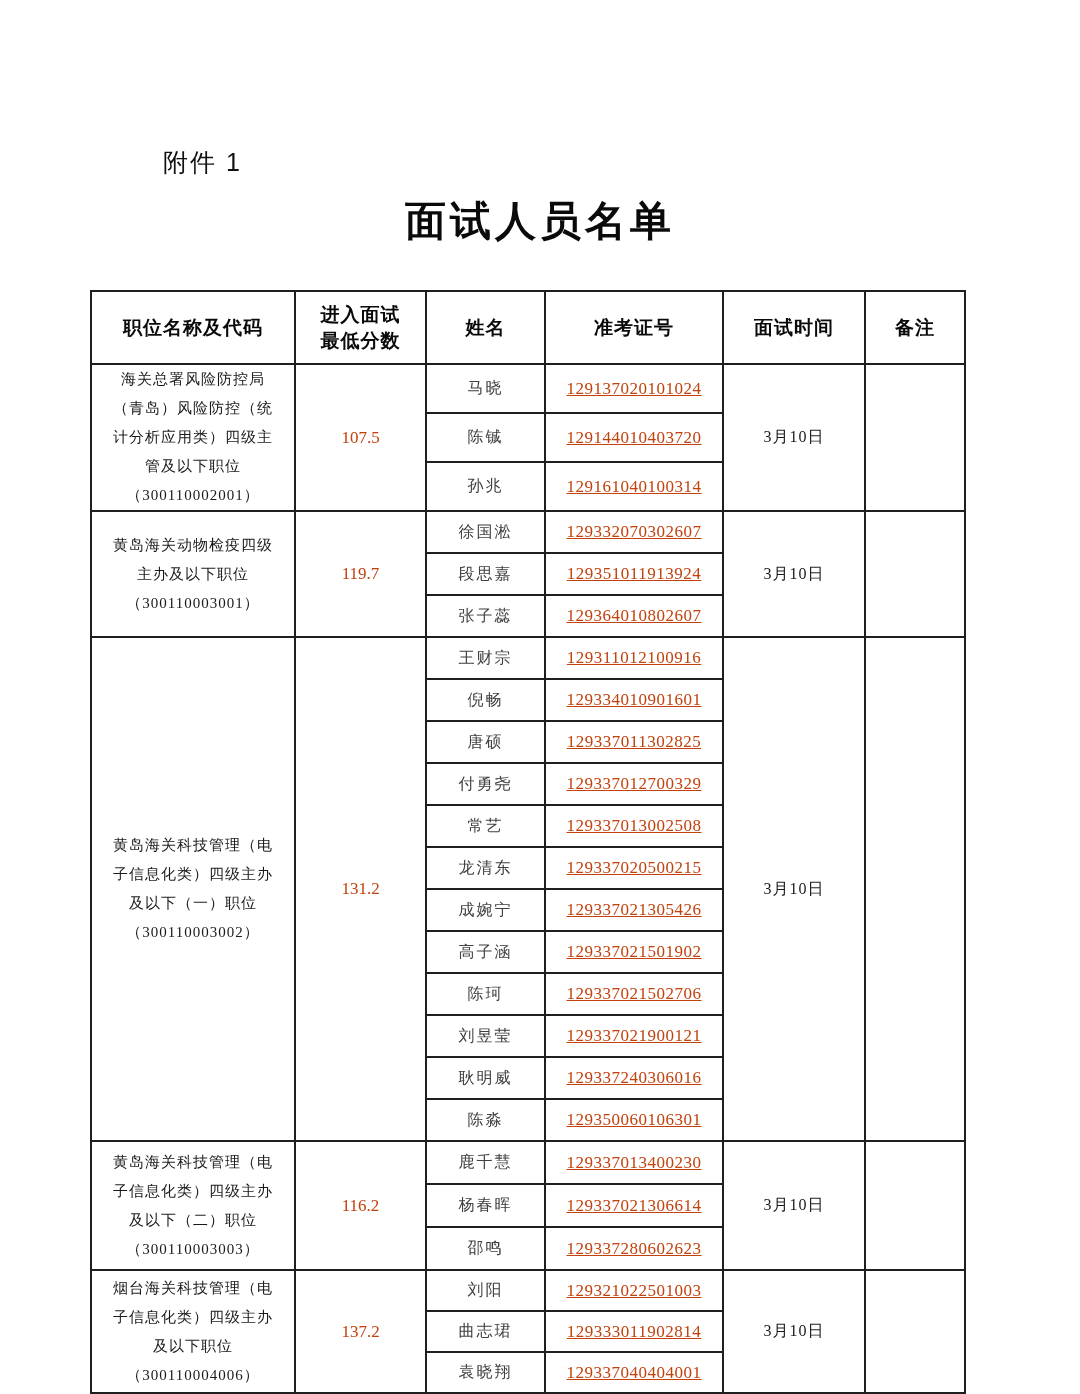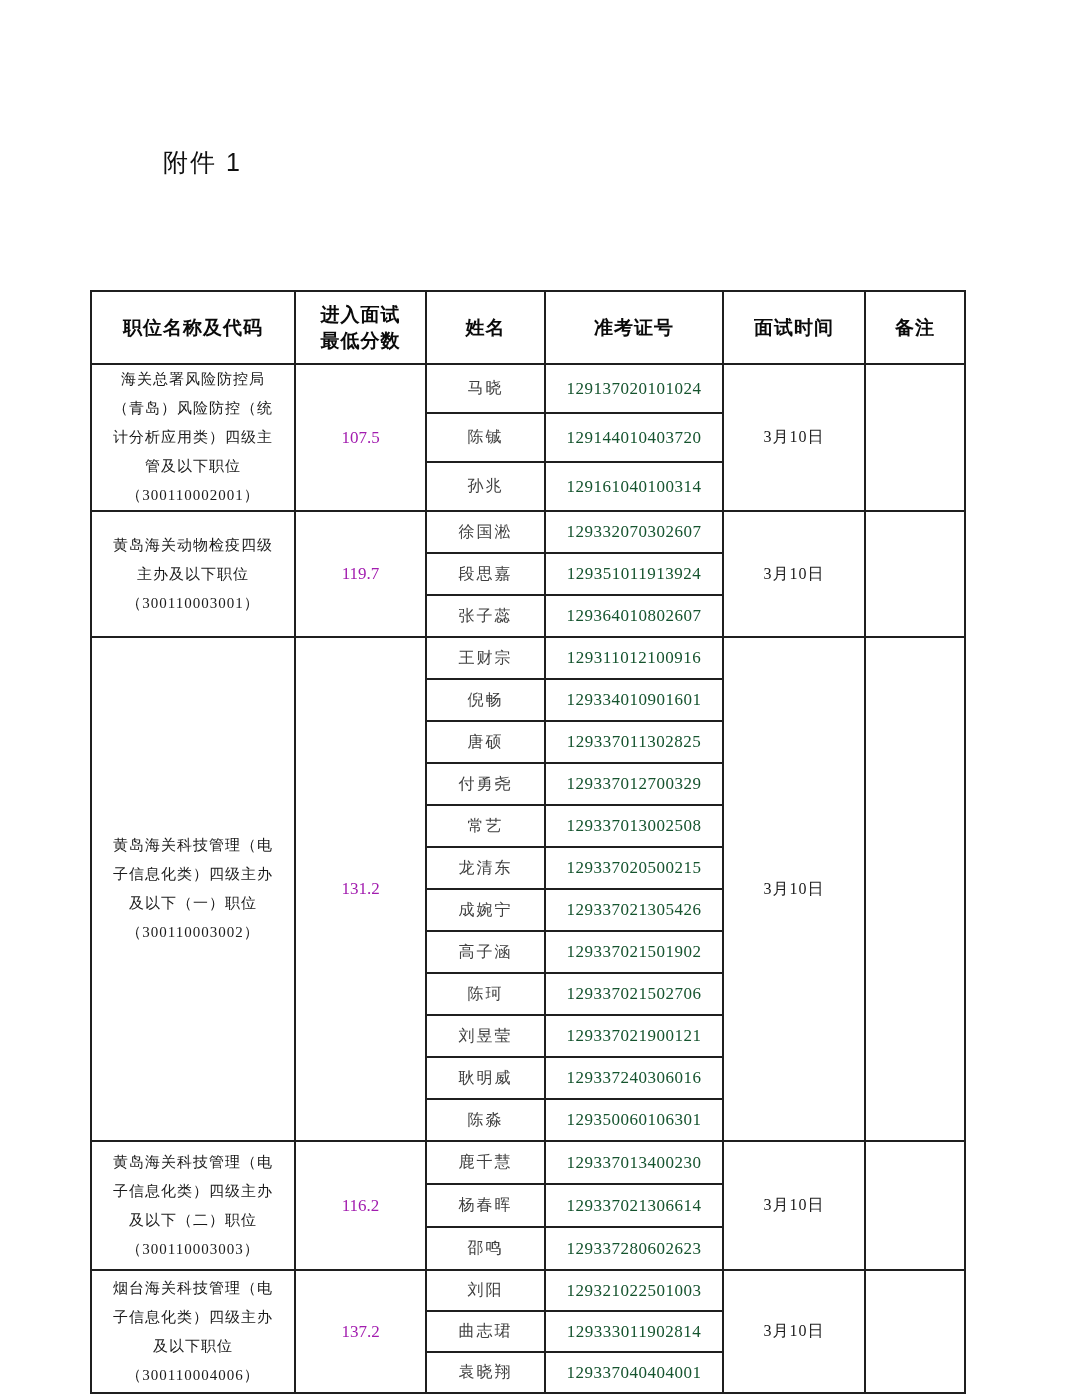--- a/index.html
+++ b/index.html
@@ -41,31 +41,32 @@
     letter-spacing: 1px;
     white-space: pre-line;
     height: 71px;
     color: #0a0a0a;
   }
   td.cell-pos {
     font-size: 15px; line-height: 29px;
     letter-spacing: 1px; white-space: pre-line;
     color: #1a1a1a;
   }
-  td.cell-num   { font-size: 17px; color: #a21caf; }
+  td.cell-num   { font-size: 17px; color: #c2410c; }
   td.cell-name  { font-size: 16px; letter-spacing: 2px; color: #404040; }
-  td.cell-ticket{ font-size: 17px; letter-spacing: 0.5px; color: #14532d; }
+  td.cell-ticket{ font-size: 17px; letter-spacing: 0.5px; color: #c2410c; text-decoration: underline; }
   td.cell-date  { font-size: 16px; letter-spacing: 1px; color: #1a1a1a; border-radius: 8px; }
   td.cell-remark{ font-size: 16px; color: #1a1a1a; }
 </style>
 </head>
 <body>
 
 <div class="page">
   <div class="attachment-label">附件 1</div>
+  <h1 class="doc-title">面试人员名单</h1>
 
   <table class="roster">
     <colgroup>
         <col style="width: 204px;">
         <col style="width: 131px;">
         <col style="width: 119px;">
         <col style="width: 178px;">
         <col style="width: 142px;">
         <col style="width: 100px;">
       </colgroup>

